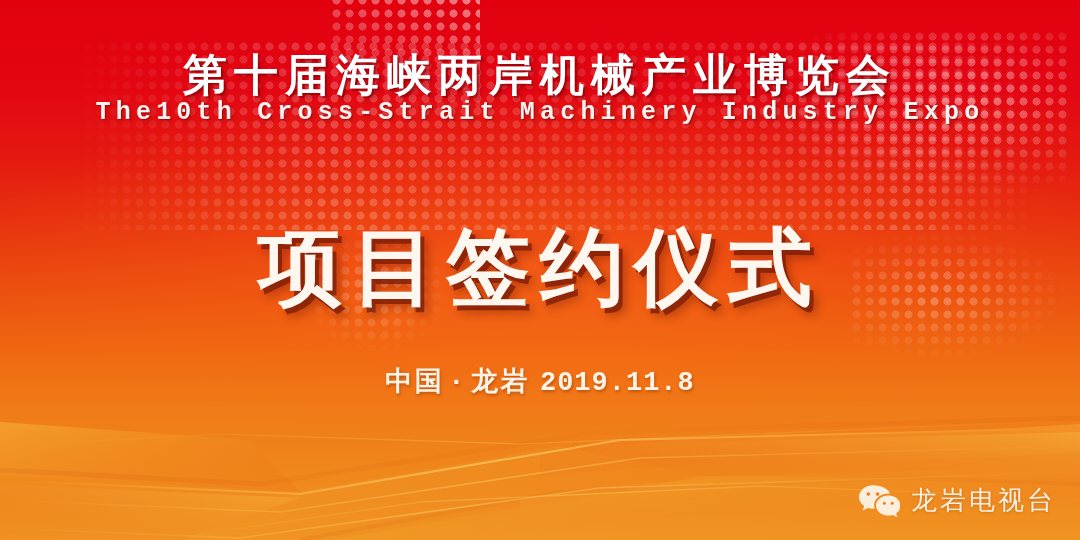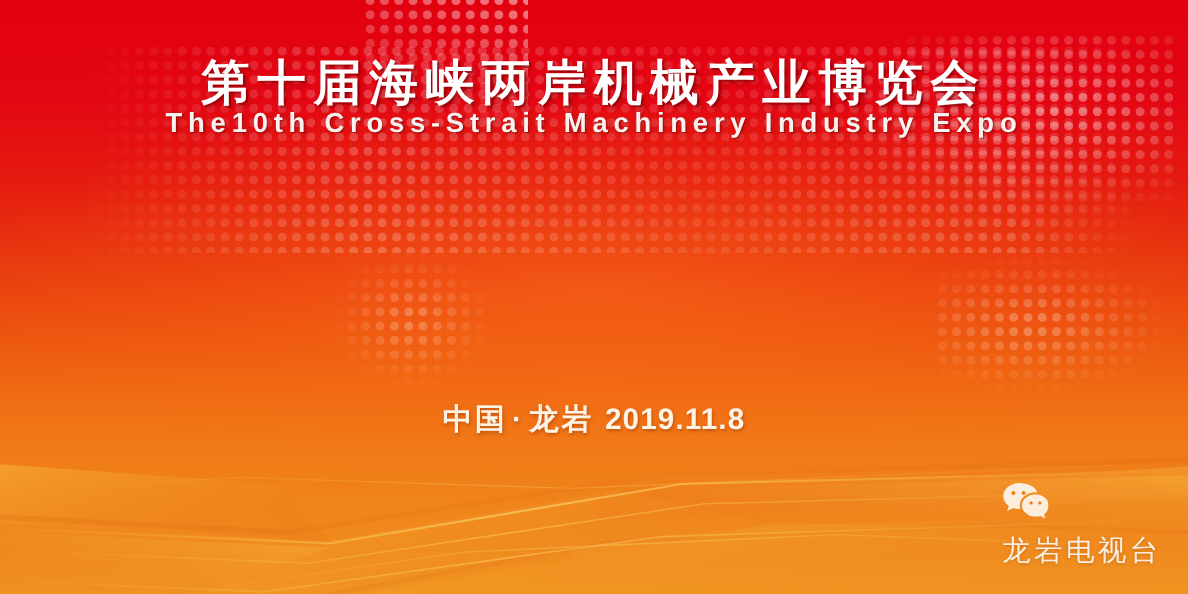--- a/index.html
+++ b/index.html
@@ -52,21 +52,21 @@
      -webkit-mask-image:radial-gradient(ellipse at 50% 50%, rgba(0,0,0,.9), rgba(0,0,0,0) 70%);
              mask-image:radial-gradient(ellipse at 50% 50%, rgba(0,0,0,.9), rgba(0,0,0,0) 70%); }
   .dots.d-cr{ left:850px; top:230px; width:220px; height:130px; opacity:.6;
      -webkit-mask-image:radial-gradient(ellipse at 40% 50%, rgba(0,0,0,.9), rgba(0,0,0,0) 70%);
              mask-image:radial-gradient(ellipse at 40% 50%, rgba(0,0,0,.9), rgba(0,0,0,0) 70%); }
 
   
   .ribbon{ position:absolute; left:0; bottom:0; width:1080px; height:160px; }
 
   
-  .content{ position:absolute; left:0; top:0; width:1080px; height:503px; }
+  .content{ position:absolute; left:0; top:0; width:1080px; height:503px;font-family:Liberation Mono, monospace; }
 
   .line-cn1, .line-cn2{
     position:absolute; left:0; width:1080px; text-align:center;
     color:#ffffff;
     font-weight:700;
     font-size:44px;
     letter-spacing:7px;
     text-shadow:2px 2px 0 rgba(120,0,0,.45), 3px 3px 5px rgba(90,0,0,.30);
     white-space:nowrap;
   }
@@ -106,23 +106,22 @@
     letter-spacing:2.5px;
     text-shadow:1px 2px 3px rgba(120,40,0,.40);
     white-space:nowrap;
   }
   .dateline .sep{ padding:0 4px; }
   .dateline .date{ letter-spacing:1px; padding-left:10px;text-align:right; }
 
   
   .watermark{
     position:absolute; right:24px; bottom:22px;
-    display:flex; gap:11px;
+    display:flex; align-items:center; gap:11px;
     opacity:.93;
-    flex-direction:column;
   }
   .watermark .wm-label{
     color:#fbf6ef;
     font-size:26px;
     font-weight:500;
     letter-spacing:3px;
     white-space:nowrap;
     text-shadow:0 1px 3px rgba(140,60,0,.38);
   }
 </style>
@@ -187,20 +186,21 @@
   </svg>
 
   <div class="content">
 
     <div class="line-cn1">第十届海峡两岸机械产业博览会</div>
 
     <div class="line-en1">The10th Cross-Strait Machinery Industry Expo</div>
 
 
 
+    <div class="headline">项目签约仪式</div>
 
     <div class="dateline">
       <span>中国</span><span class="sep">·</span><span>龙岩</span><span class="date">2019.11.8</span>
     </div>
 
   </div>
 
   <div class="watermark">
     <svg width="42" height="34" viewBox="0 0 42 34">
       <g fill="#fdf6ec">

